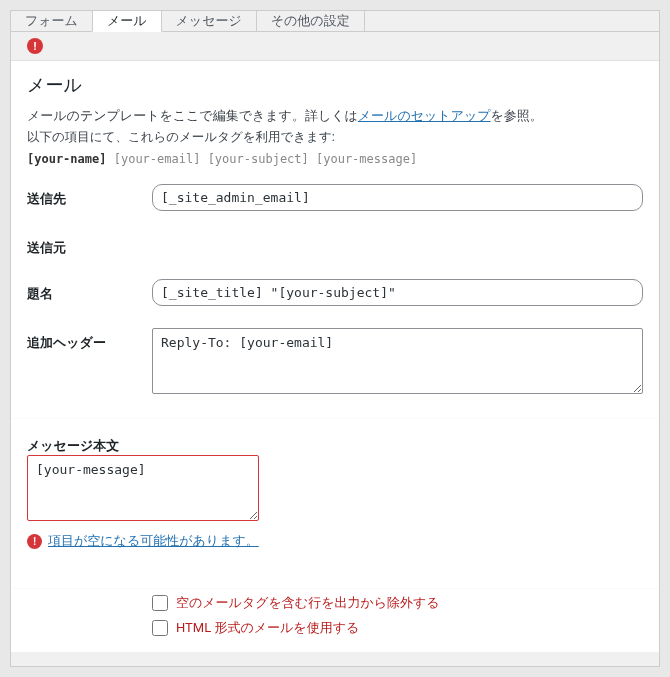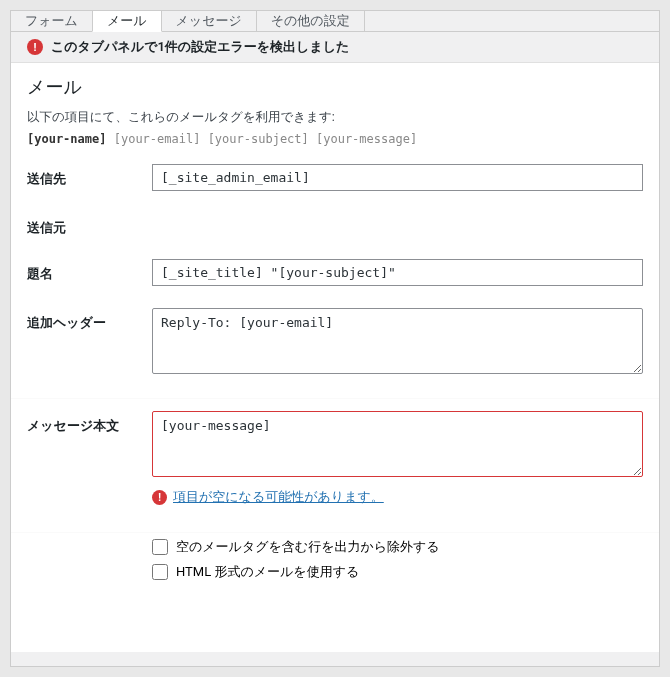--- a/index.html
+++ b/index.html
@@ -13,56 +13,58 @@
     .alert-inner { display: flex; align-items: center; padding: 0 16px; }
     .alert-icon { width: 16px; height: 16px; background: #d63638; border-radius: 50%; color: #fff; display: inline-flex; align-items: center; justify-content: center; font-size: 11px; font-weight: bold; margin-right: 8px; flex: none; }
     .alert-text { font-weight: 600; color: #1d2327; font-size: 13px; }
     h2.section-title { font-size: 18px; font-weight: 400; color: #1d2327; margin: 6px 0 10px 0; }
     .intro { font-size: 13px; margin-bottom: 4px; color: #3c434a; }
     .intro a { color: #2271b1; text-decoration: underline; }
     .subintro { font-size: 12.5px; color: #3c434a; margin-bottom: 6px; }
     .tags { font-family: Consolas, Monaco, monospace; font-size: 12px; color: #888; margin-bottom: 18px; }
     .tags .first { font-weight: bold; color: #333; }
     .field-row { display: flex; align-items: flex-start; margin-bottom: 22px; }
-    .field-row.compact { margin-bottom: 16px; }
+    .field-row.compact { margin-bottom: 28px; flex-direction: column; }
     .field-label { width: 125px; flex: none; font-weight: 600; font-size: 13px; color: #1d2327; padding-top: 6px; }
     .field-ctl { flex: 1; }
-    .field-ctl input[type="text"] { width: 100%; padding: 5px 8px; border: 1px solid #8c8f94; border-radius: 0; background: #fff; font-family: Consolas, Monaco, monospace; font-size: 13px; color: #2c3338; }
+    .field-ctl input[type="text"] { width: 100%; padding: 5px 8px; border: 1px solid #8c8f94; border-radius: 10px; background: #fff; font-family: Consolas, Monaco, monospace; font-size: 13px; color: #2c3338; }
     .field-ctl textarea { width: 100%; padding: 6px 8px; border: 1px solid #8c8f94; border-radius: 2px; background: #fff; font-family: Consolas, Monaco, monospace; font-size: 13px; color: #2c3338; resize: vertical; }
     .field-ctl textarea.short { height: 66px; }
     .field-ctl textarea.body { height: 66px; }
     .error-block { background: #fff; margin: 0 -16px; padding: 12px 16px 10px 16px; border-top: 0; border-bottom: 0; box-shadow: 0 0 0 1px rgba(0,0,0,0.02); }
     .error-block textarea { border: 1.5px solid #d63638; }
     .error-msg { display: flex; align-items: center; margin-top: 8px; }
     .error-msg .alert-icon { width: 15px; height: 15px; font-size: 10px; margin-right: 6px; }
     .error-msg a { color: #2271b1; font-size: 13px; }
     .checkbox-row { display: flex; align-items: center; margin-bottom: 7px; }
     .checkbox-row input { width: 16px; height: 16px; margin-right: 8px; border: 1px solid #8c8f94; border-radius: 3px; }
-    .checkbox-row label { font-size: 13px; color: #000000; }
+    .checkbox-row label { font-size: 13px; color: #b91c1c; }
     .checks { padding-left: 125px; margin-top: 6px; }
   </style>
 </head>
 <body>
 
 <div class="outer">
   <div class="tabs">
     <div class="tab">フォーム</div>
     <div class="tab active">メール</div>
     <div class="tab">メッセージ</div>
     <div class="tab">その他の設定</div>
   </div>
   <div class="panel">
     <div class="alert">
       <div class="alert-inner">
         <span class="alert-icon">!</span>
-        <span class="alert-text">このタブパネルで1件の設定エラーを検出しました</span>
       </div>
     </div>
 
     <h2 class="section-title">メール</h2>
+    <p class="intro">
+      <span>メールのテンプレートをここで編集できます。詳しくは</span><a href="#">メールのセットアップ</a><span>を参照。</span>
+    </p>
     <p class="subintro">以下の項目にて、これらのメールタグを利用できます:</p>
     <p class="tags">
       <span class="first">[your-name]</span><span> [your-email] [your-subject] [your-message]</span>
     </p>
 
     <div class="field-row">
       <div class="field-label">送信先</div>
       <div class="field-ctl"><input type="text" value="[_site_admin_email]" style=""></div>
     </div>
     <div class="field-row">

